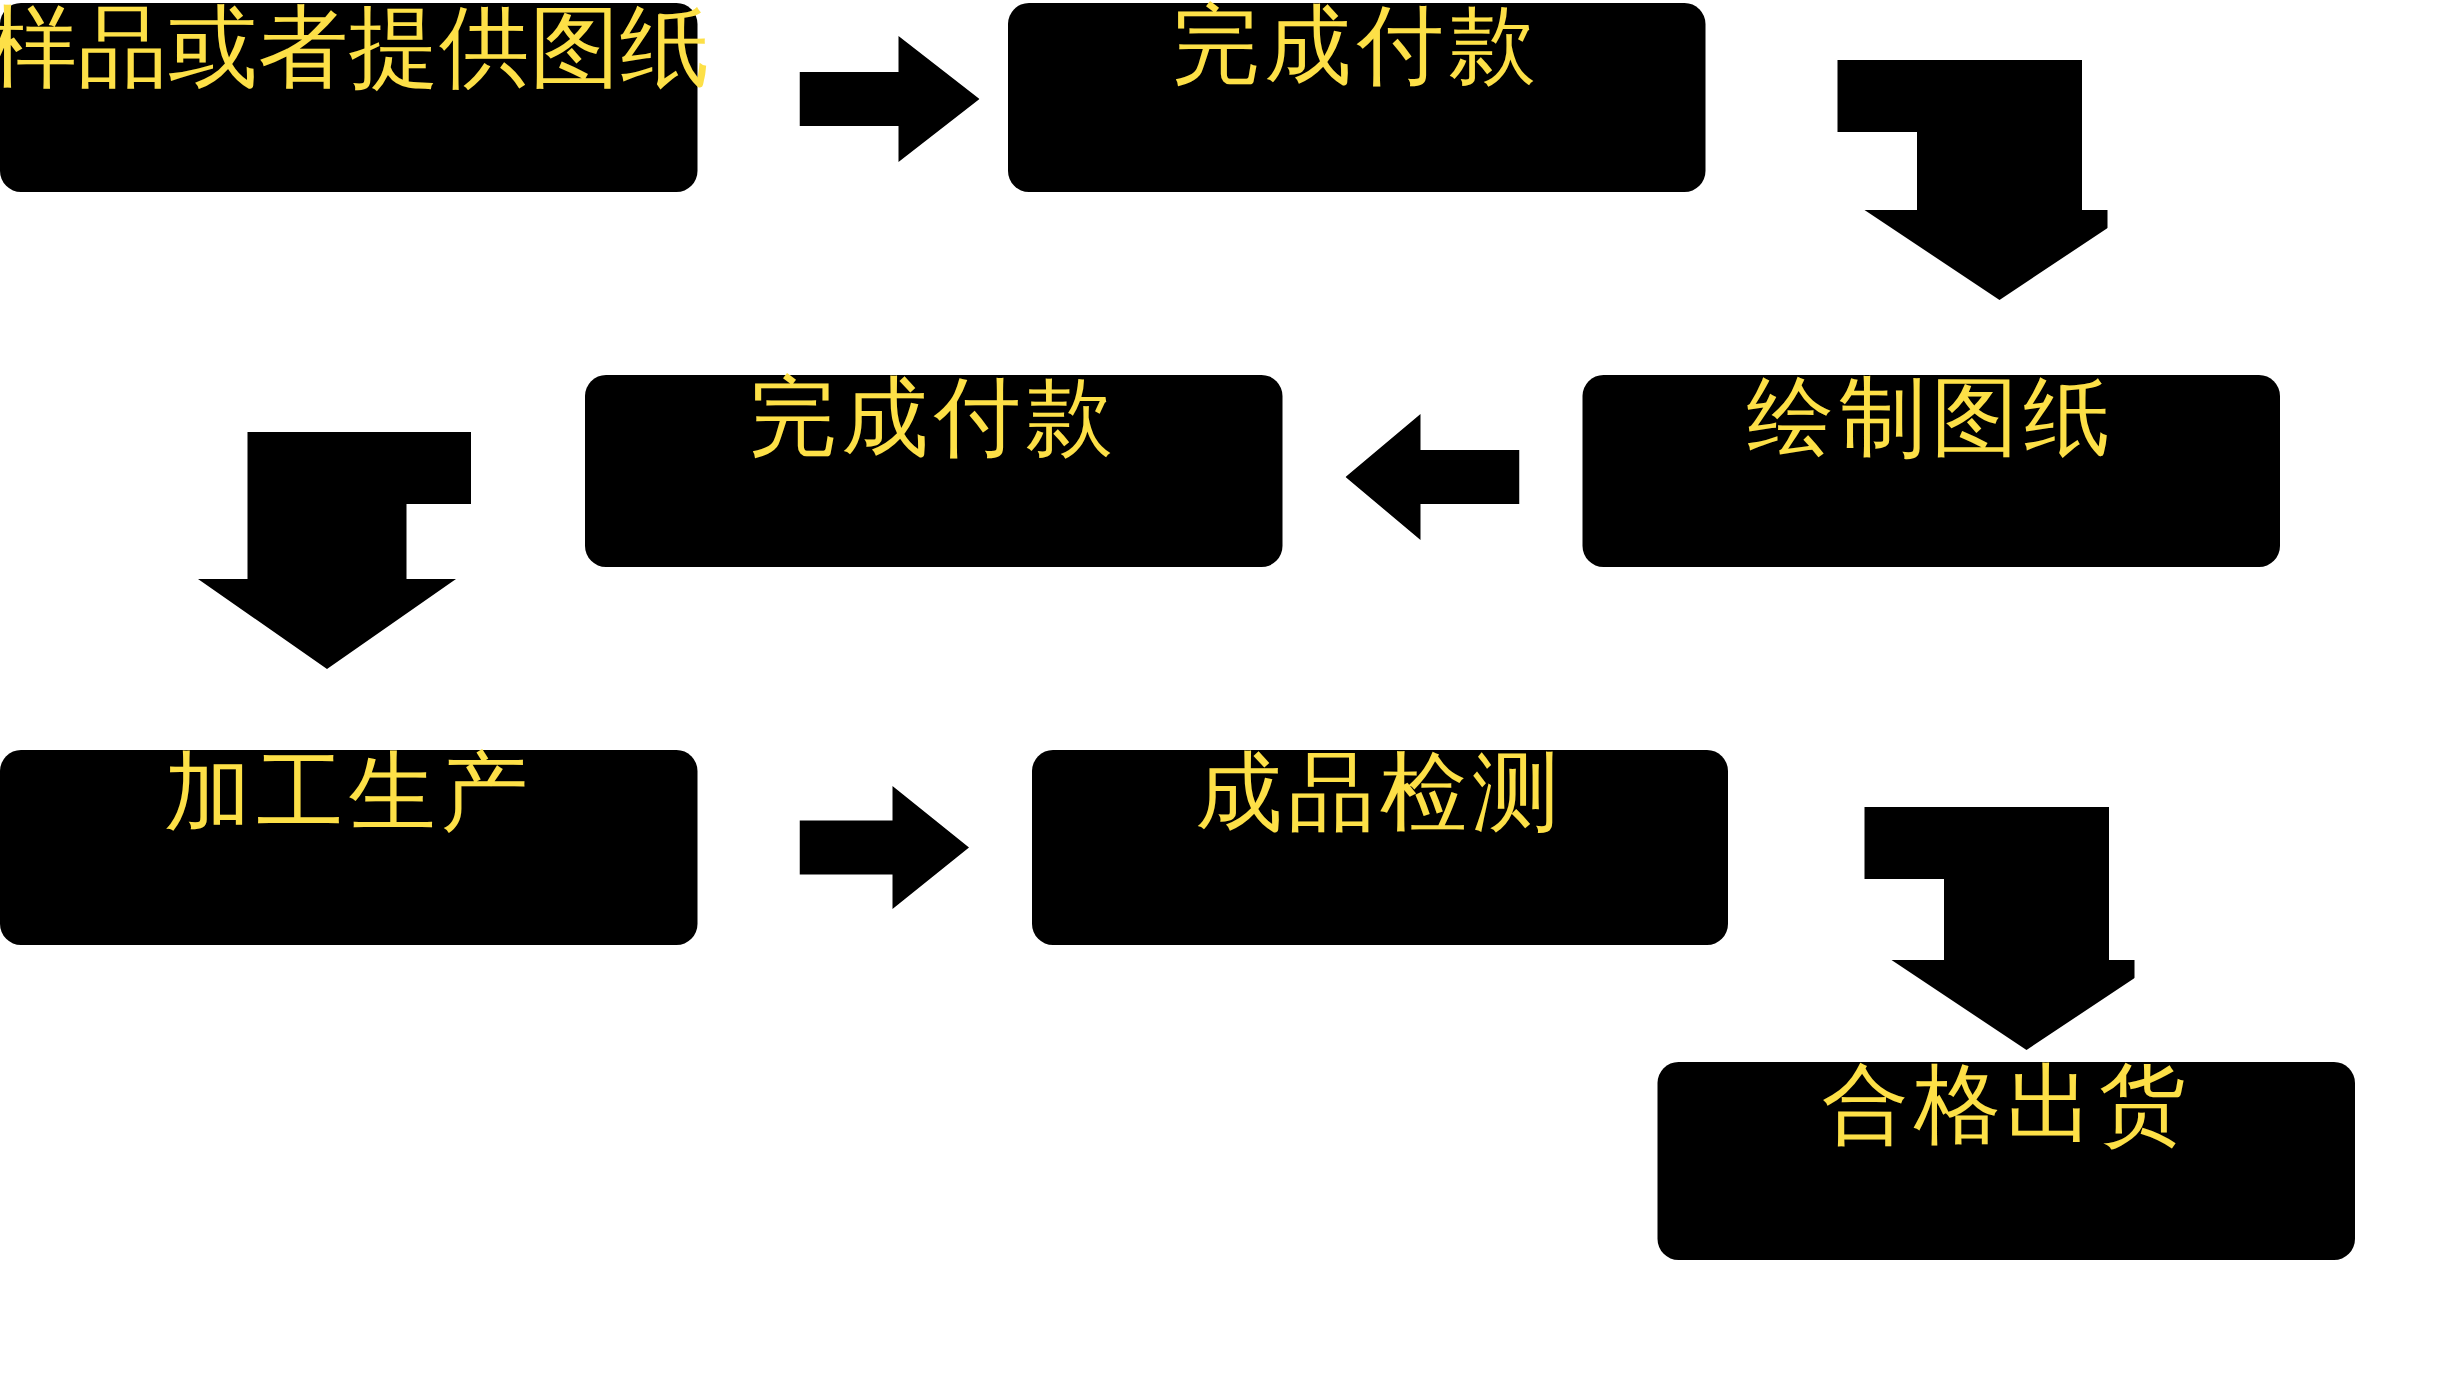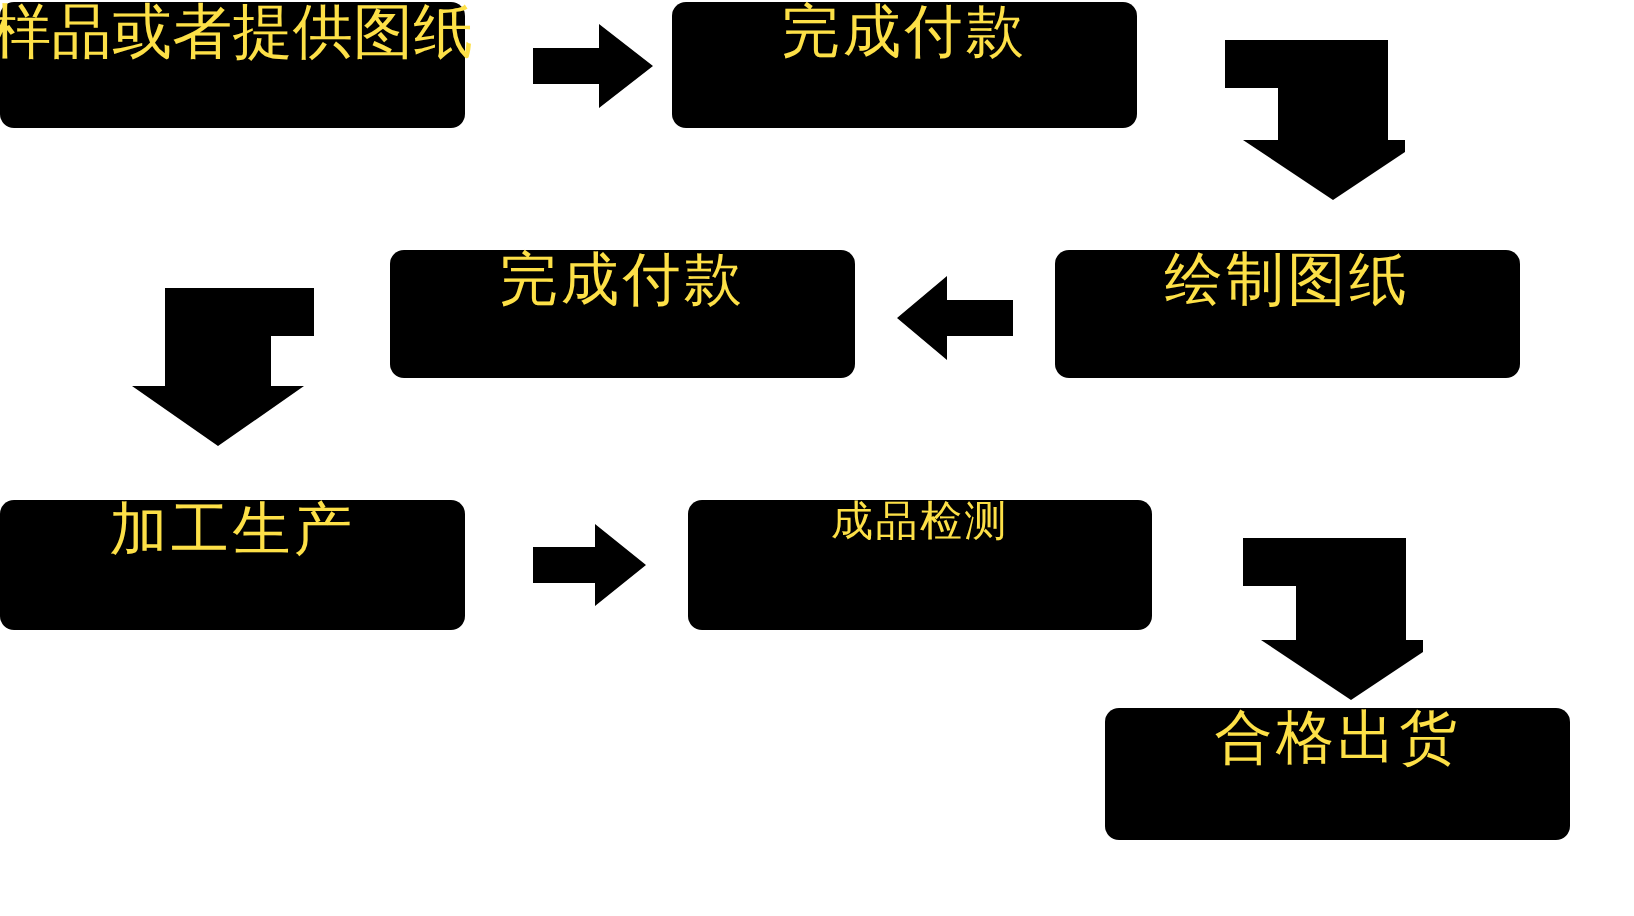--- a/index.html
+++ b/index.html
@@ -46,21 +46,21 @@
   #node-draw          { left: 1055px; top: 250px; width: 465px; height: 128px; }
   #node-draw .node-label    { font-size: 58px; }
 
   #node-confirm       { left: 390px;  top: 250px; width: 465px; height: 128px; }
   #node-confirm .node-label { font-size: 58px; }
 
   #node-produce       { left: 0px;    top: 500px; width: 465px; height: 130px; }
   #node-produce .node-label { font-size: 58px; }
 
   #node-inspect       { left: 688px;  top: 500px; width: 464px; height: 130px; }
-  #node-inspect .node-label { font-size: 42px; }
+  #node-inspect .node-label { font-size: 58px; }
 
   #node-ship          { left: 1105px; top: 708px; width: 465px; height: 132px; }
   #node-ship .node-label    { font-size: 58px; }
 
   .arrow {
     position: absolute;
     display: block;
   }
   .arrow svg { display: block; }
   .arrow svg path, .arrow svg polygon { fill: #000000; }

